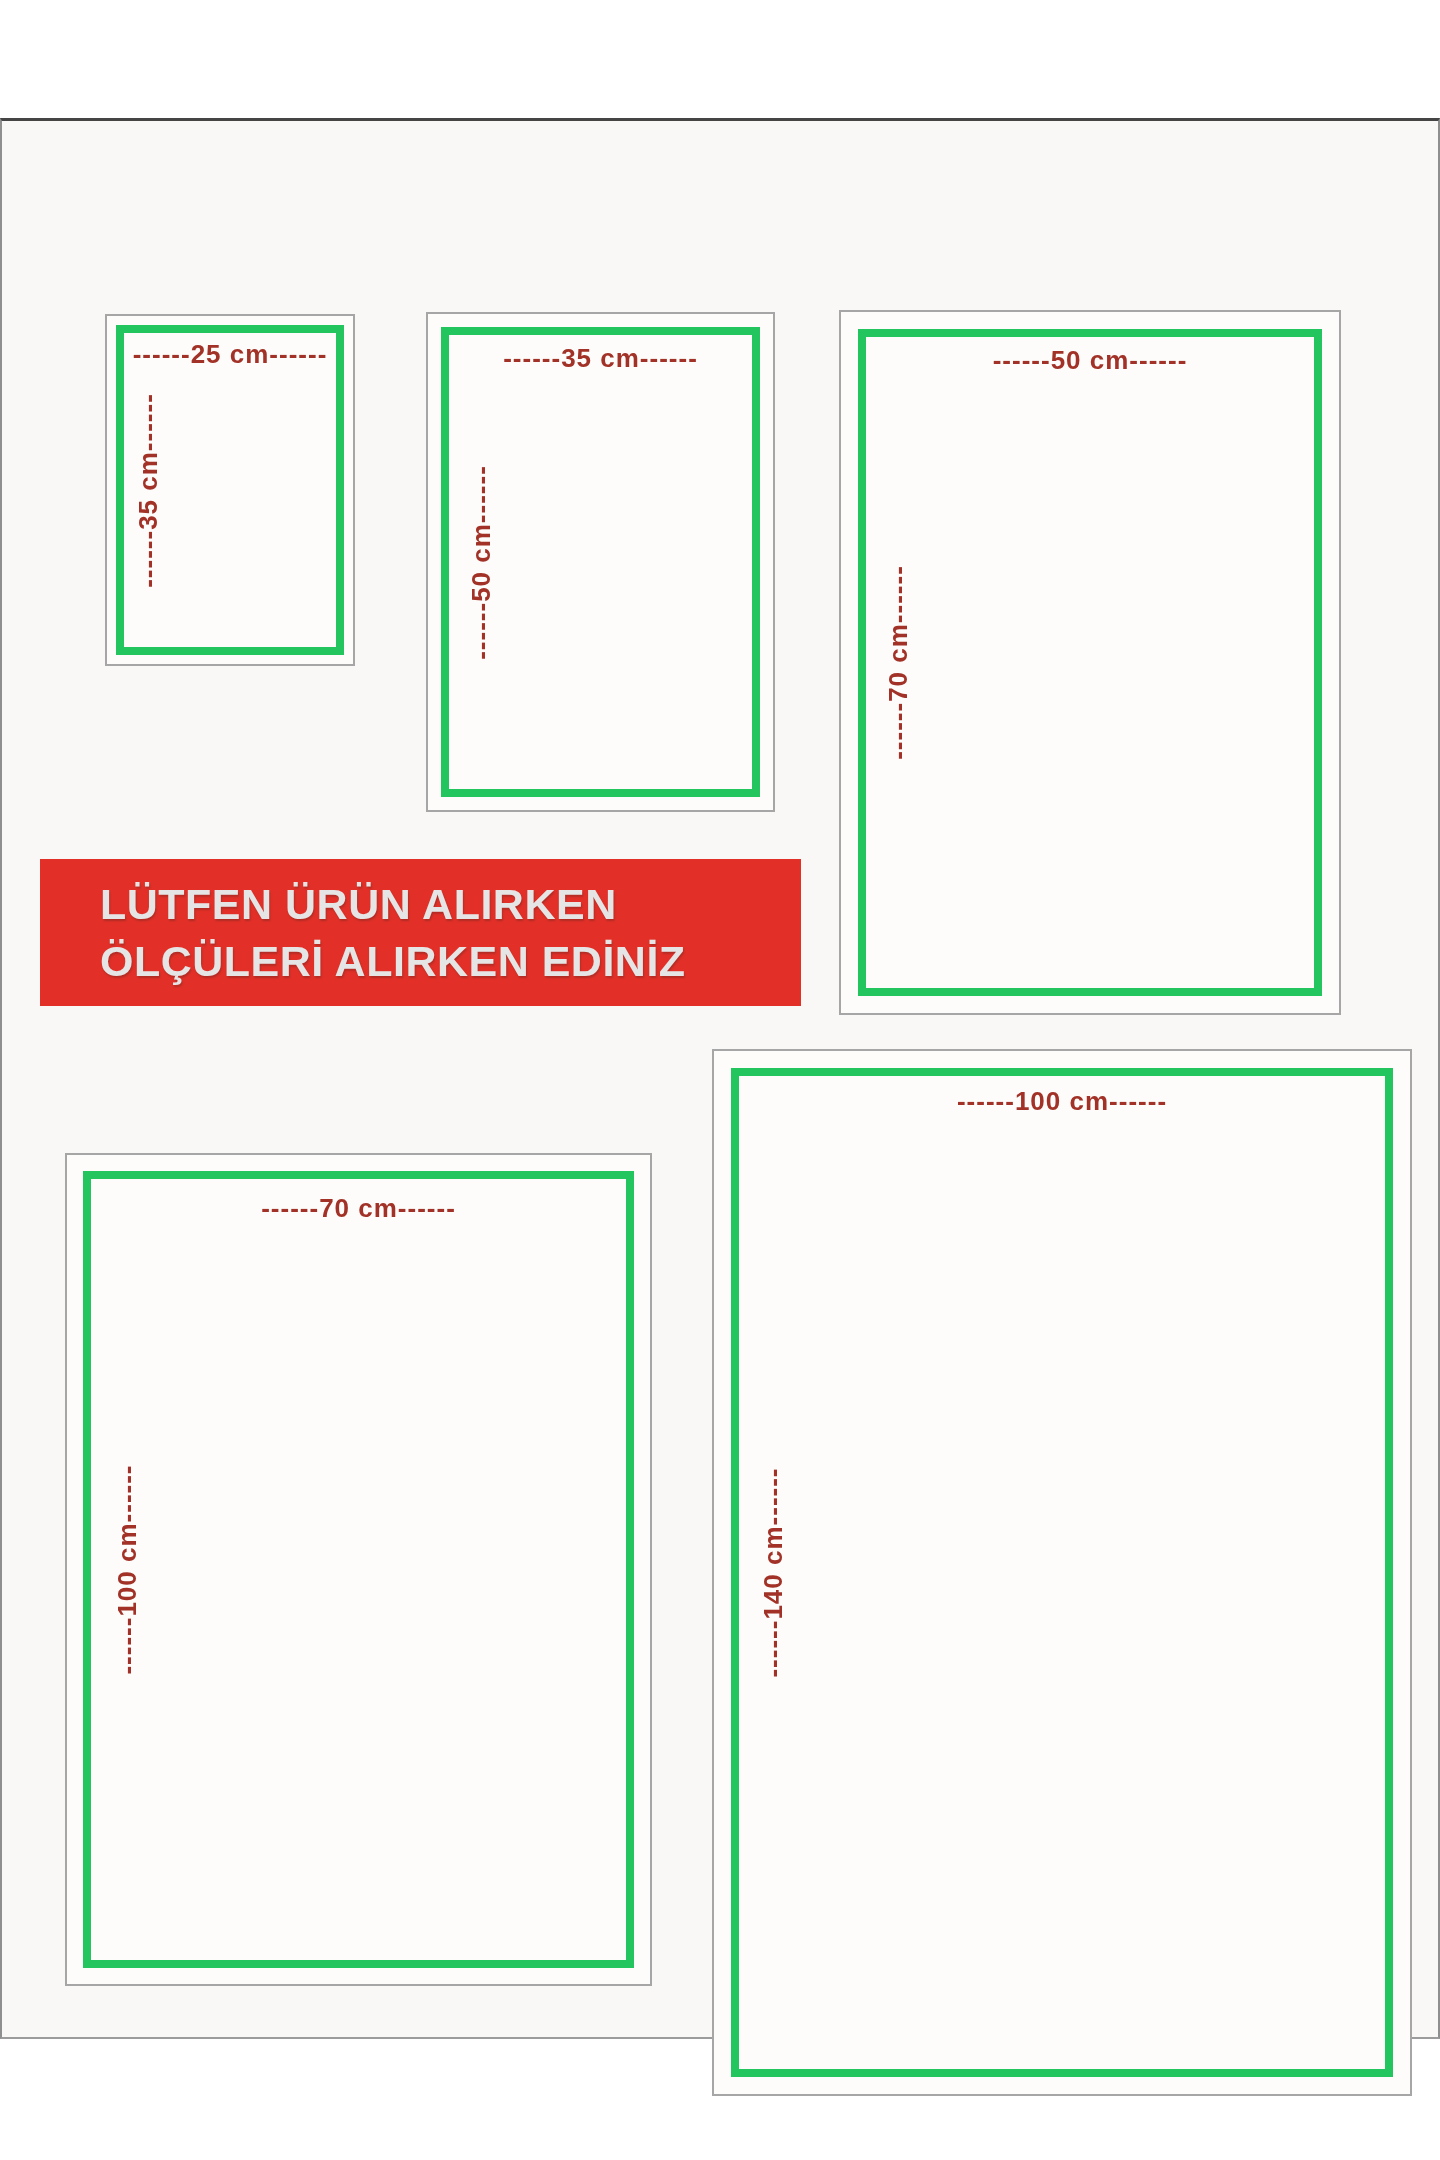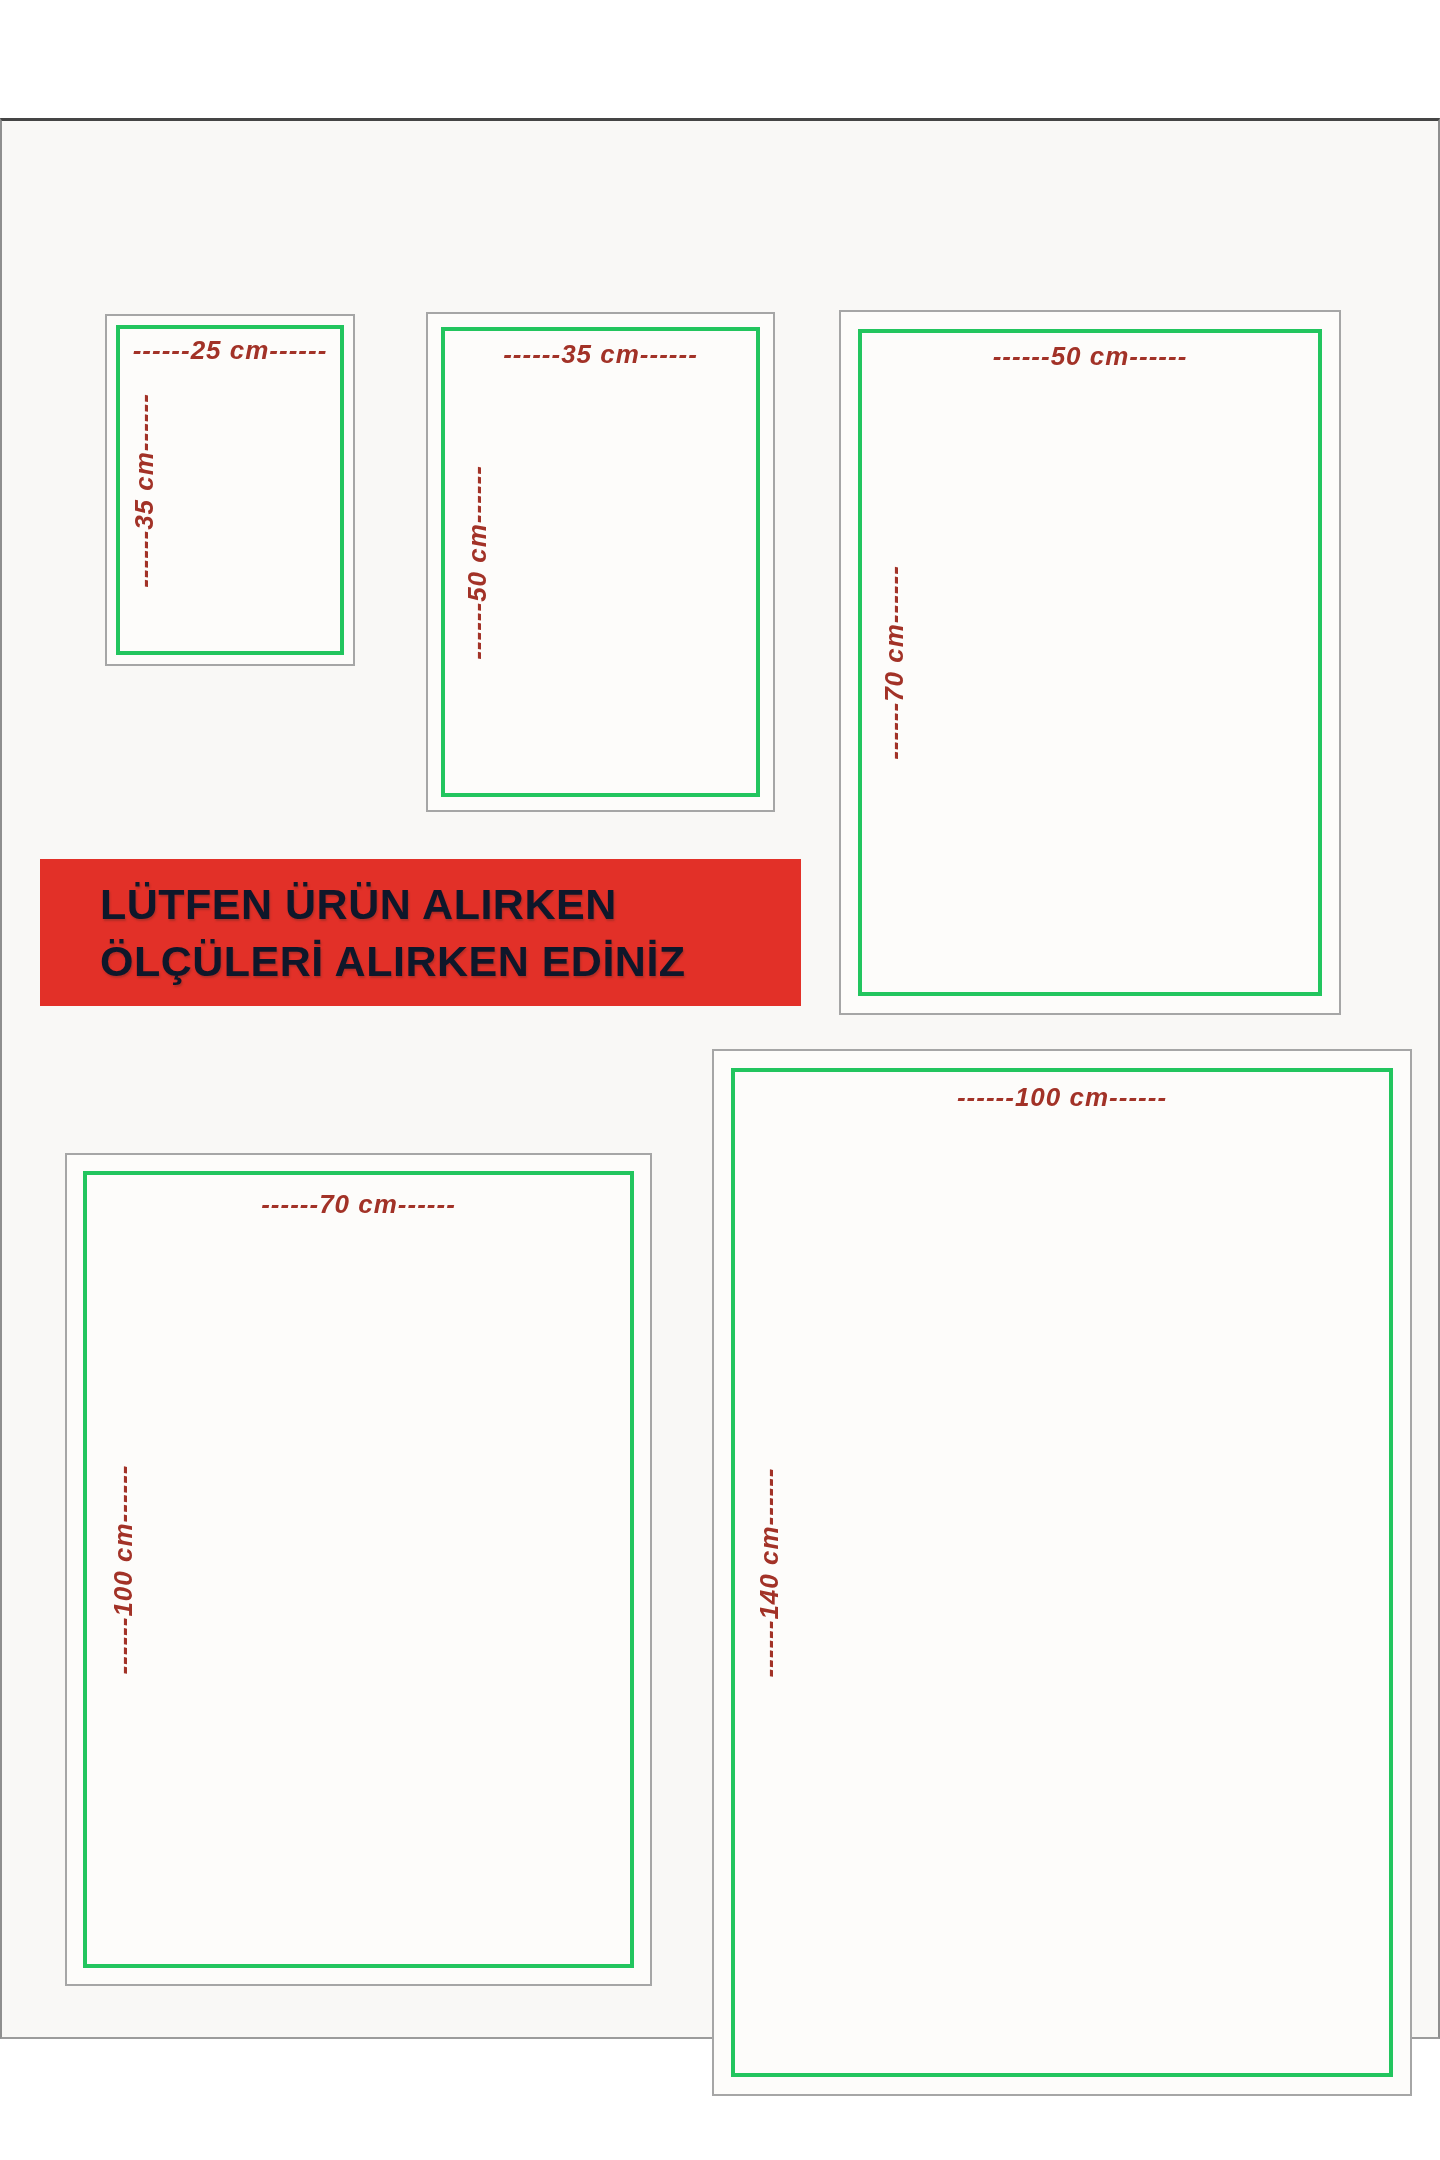--- a/index.html
+++ b/index.html
@@ -21,43 +21,42 @@
   }
   
   .frame {
     position:absolute;
     background:#fdfcfa;
     border:2px solid #a6a6a6;
   }
   
   .box {
     position:absolute;
-    border:4px solid #22c55e;
+    border:8px solid #22c55e;
     background:#fdfcfa;
-    font-style:italic;
   }
   .dim-top {
     position:absolute; left:0; right:0; text-align:center;
     color:#a23227; font-weight:700; font-size:26px;
     letter-spacing:1px; white-space:nowrap;
   }
   .dim-side {
     position:absolute; top:0; bottom:0; width:44px;
     display:flex; align-items:center; justify-content:center;
   }
   .dim-side span {
     transform:rotate(-90deg);
     white-space:nowrap;
     color:#a23227; font-weight:700; font-size:26px;
     letter-spacing:1px;
   }
   .banner {
     position:absolute; left:38px; top:738px; width:761px; height:147px;
     background:#e23028;
-    color:#0f172a;
+    color:#e5e5e5;
     padding:17px 20px 11px 60px;
   }
   .banner div {
     font-size:43px; font-weight:700; line-height:57px;
     letter-spacing:0.5px; white-space:nowrap;
     text-shadow:1px 2px 2px rgba(90,40,35,0.35);
   }
 
   
   .r1 { left:103px; top:193px;  width:250px; height:352px; }

